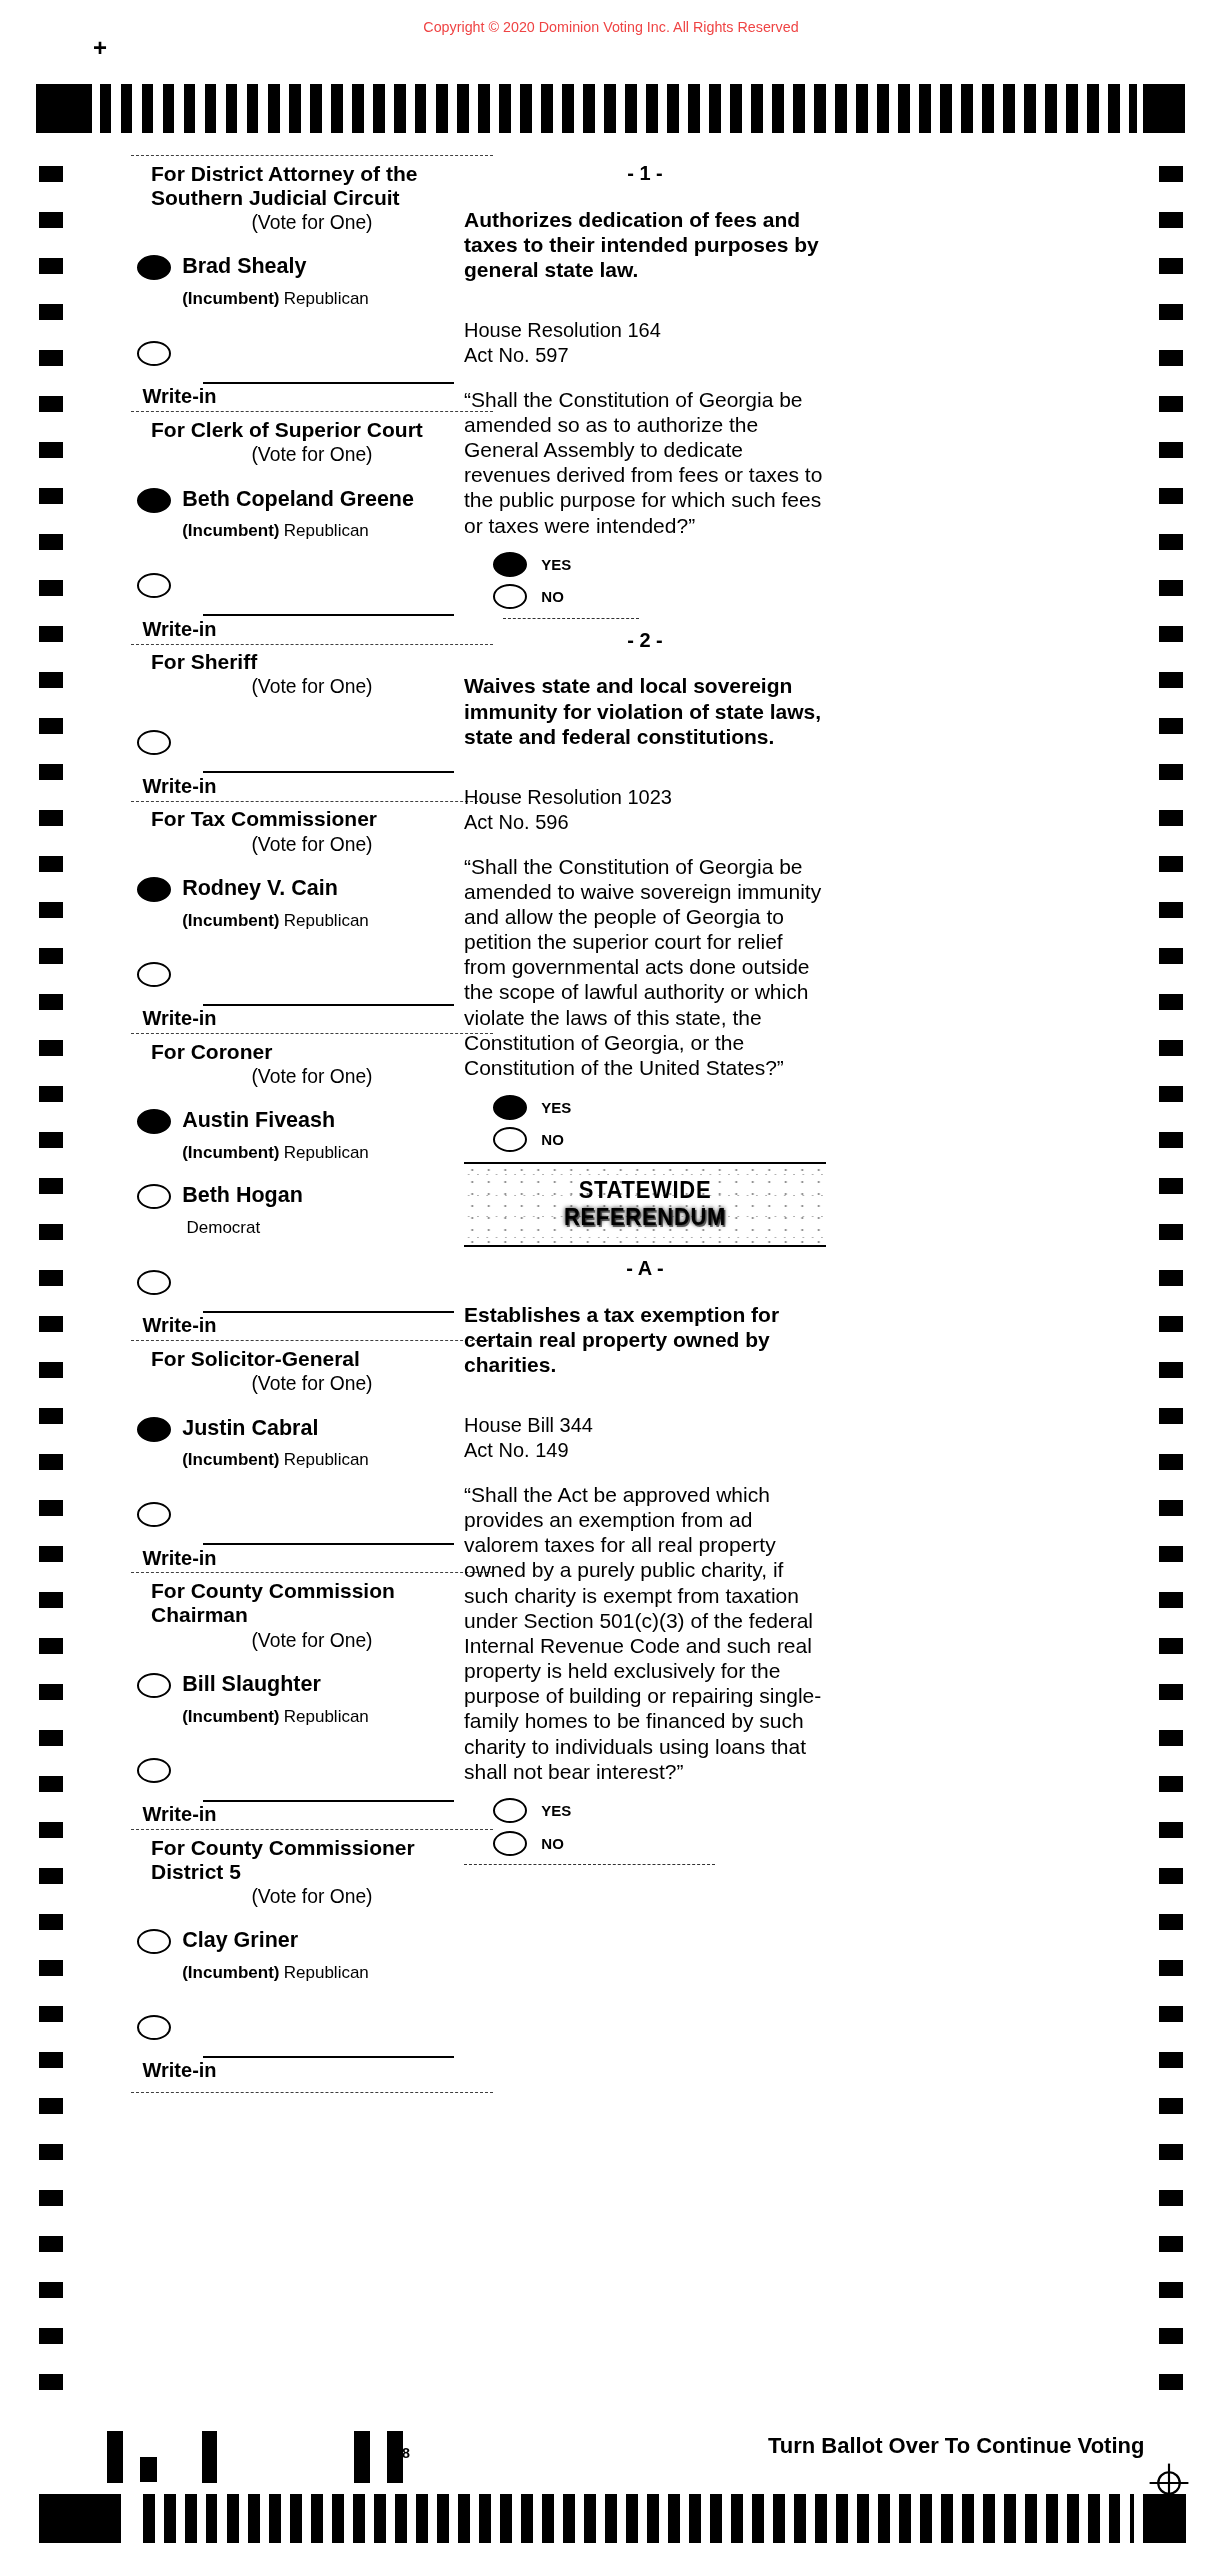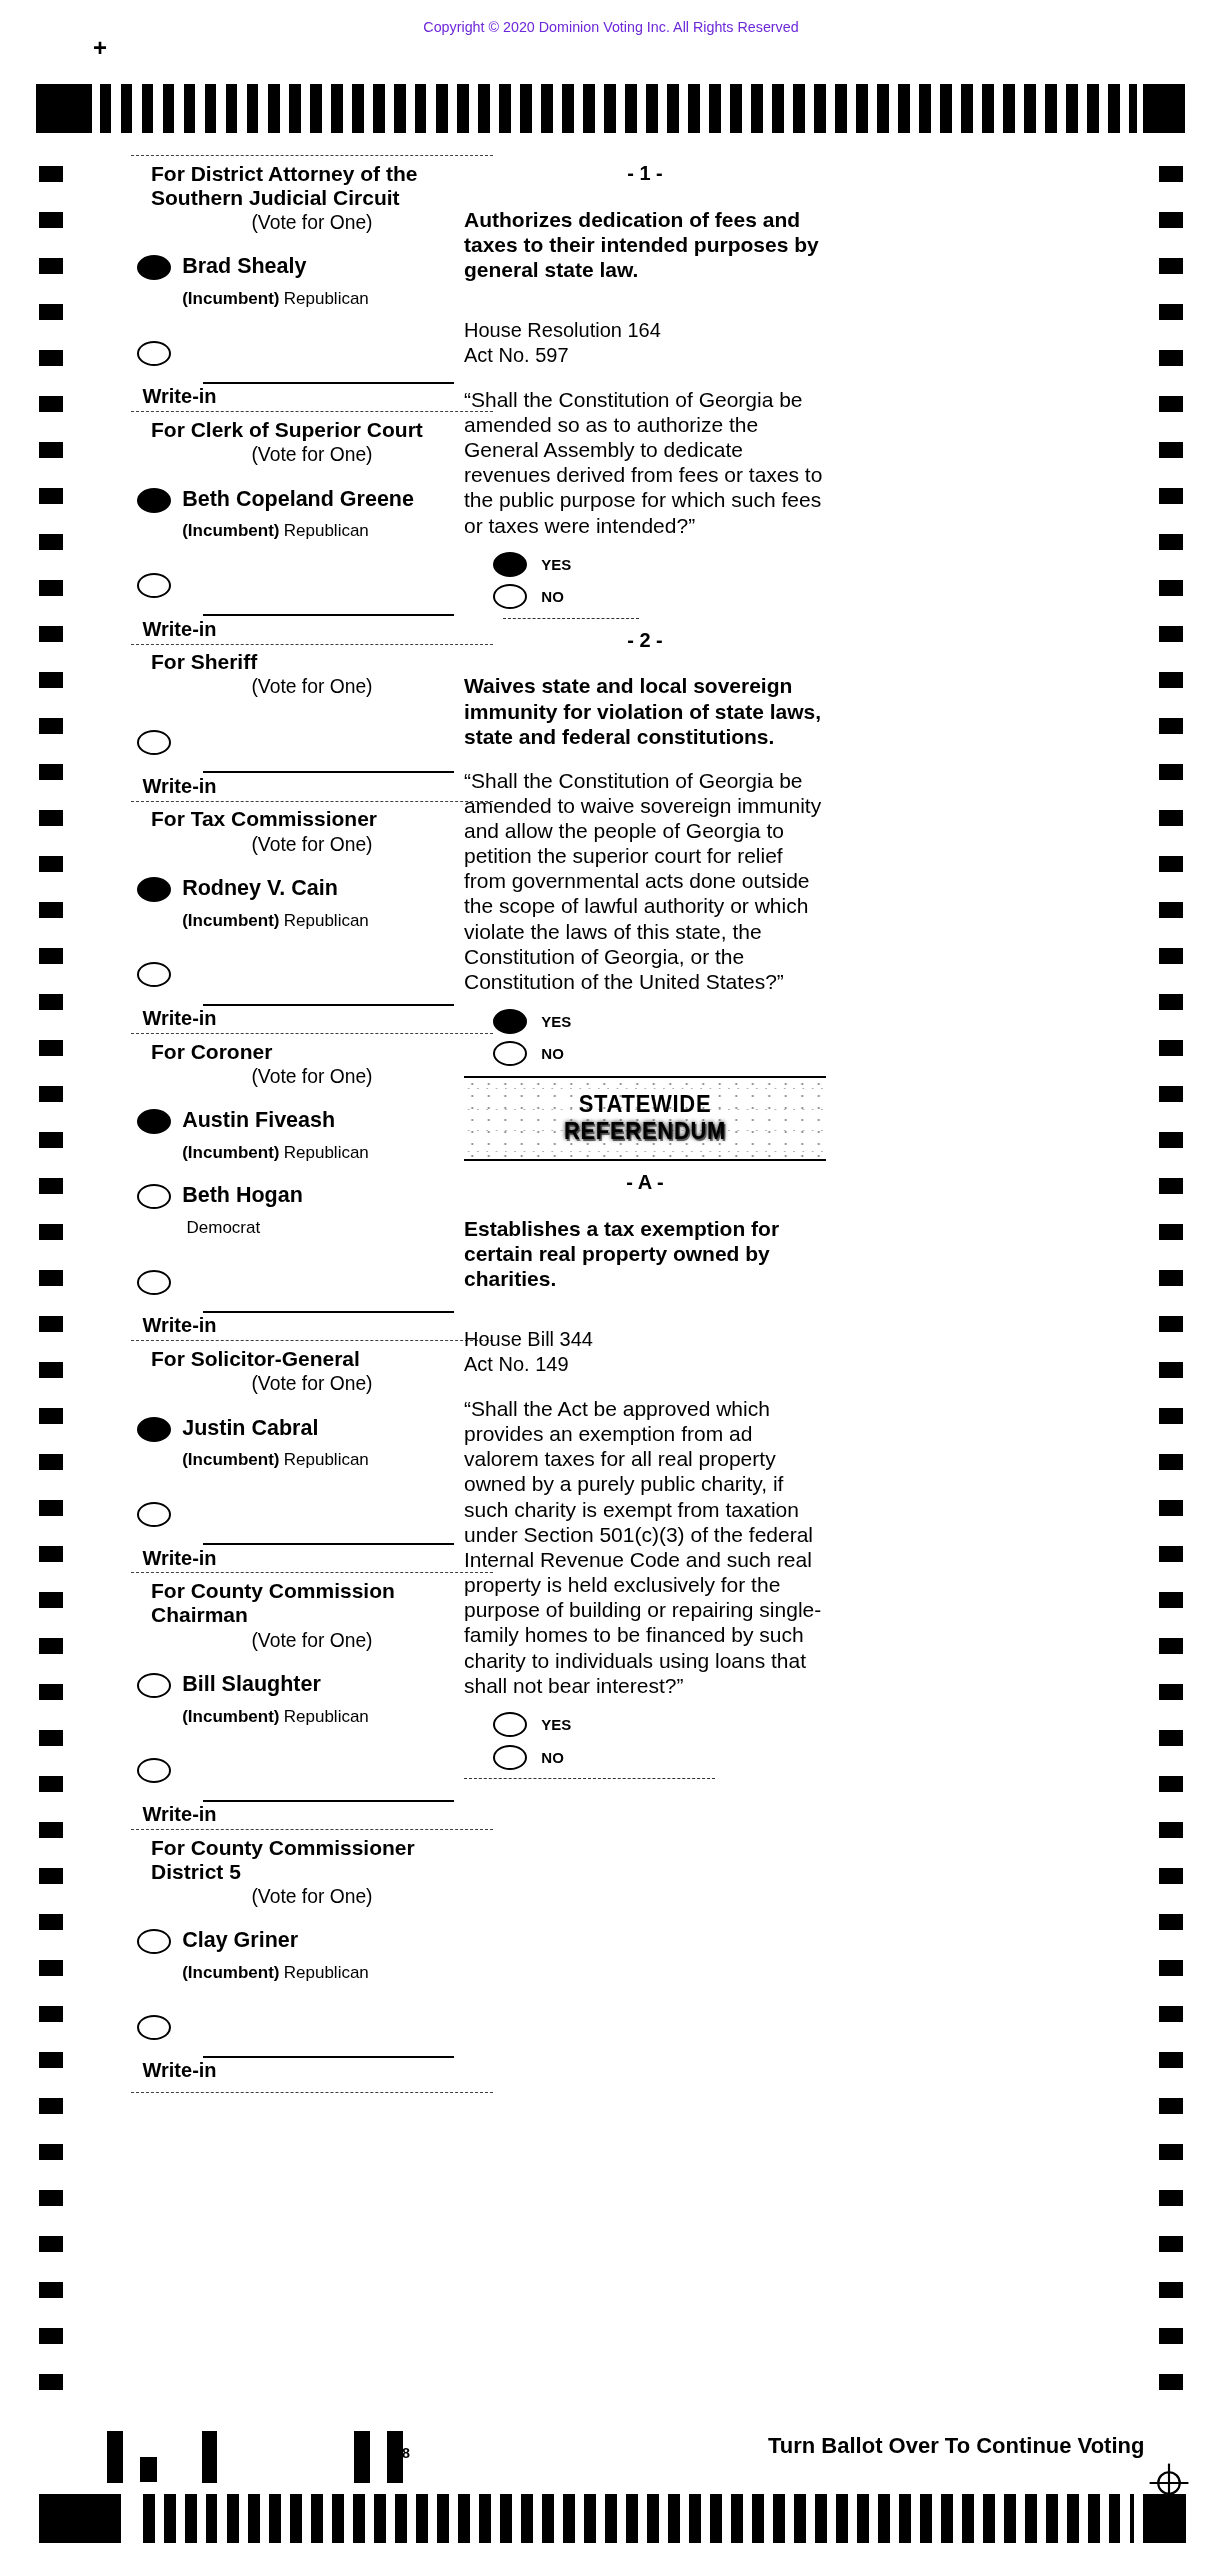--- a/index.html
+++ b/index.html
@@ -1,21 +1,21 @@
 <!DOCTYPE html>
 <html style="font-size:11.5px"><head>
 <meta charset="utf-8">
 <style>
   html,body{margin:0;padding:0;background:#fff;}
   .page{position:relative;width:1222px;height:2576px;background:#fff;color:#000;
         font-family:"Liberation Sans",sans-serif;overflow:hidden;}
   .blk{position:absolute;background:#000;}
   .marks-h{position:absolute;background:repeating-linear-gradient(90deg,#000 0 11.5px,transparent 11.5px 21px);}
   .marks-v{position:absolute;background:repeating-linear-gradient(180deg,#000 0 15.8px,transparent 15.8px 46px);}
-  .copyright{position:absolute;top:18.6px;left:0;right:0;text-align:center;font-size:14.3px;color:#6d28d9;}
+  .copyright{position:absolute;top:18.6px;left:0;right:0;text-align:center;font-size:14.3px;color:#ef4444;}
   .plus{position:absolute;left:93px;top:34px;font-size:24px;font-weight:bold;}
 
   .col-left{position:absolute;left:131px;top:152px;width:362px;}
   .col-right{position:absolute;left:464px;top:152px;width:362px;}
 
   .sep{border-top:1.4px dashed #000;opacity:.75;margin:2.9px 0 5.7px 0;}
   .c-title{font-size:21px;font-weight:bold;line-height:1.15;margin:5px auto 0;max-width:322px;}
   .vfo{font-size:19.3px;text-align:center;margin-top:2.1px;}
   .cand{display:flex;align-items:flex-start;gap:11.5px;margin:21.5px 0 0 5.7px;}
   .oval{display:inline-block;width:34px;height:25px;border:2.1px solid #000;border-radius:50%;
@@ -215,20 +215,24 @@
       <div class="vote-row">
         <span class="oval"></span>
         <span class="vote-label">NO</span>
       </div>
       <div class="short-sep"></div>
     </section>
 
     <section>
       <div class="m-num">- 2 -</div>
       <div class="m-summary">Waives state and local sovereign immunity for violation of state laws, state and federal constitutions.</div>
+      <div class="m-auth">
+        <div>House Resolution 1023</div>
+        <div>Act No. 596</div>
+      </div>
       <div class="m-question">“Shall the Constitution of Georgia be amended to waive sovereign immunity and allow the people of Georgia to petition the superior court for relief from governmental acts done outside the scope of lawful authority or which violate the laws of this state, the Constitution of Georgia, or the Constitution of the United States?”</div>
       <div class="vote-row">
         <span class="oval filled"></span>
         <span class="vote-label">YES</span>
       </div>
       <div class="vote-row">
         <span class="oval"></span>
         <span class="vote-label">NO</span>
       </div>
     </section>

